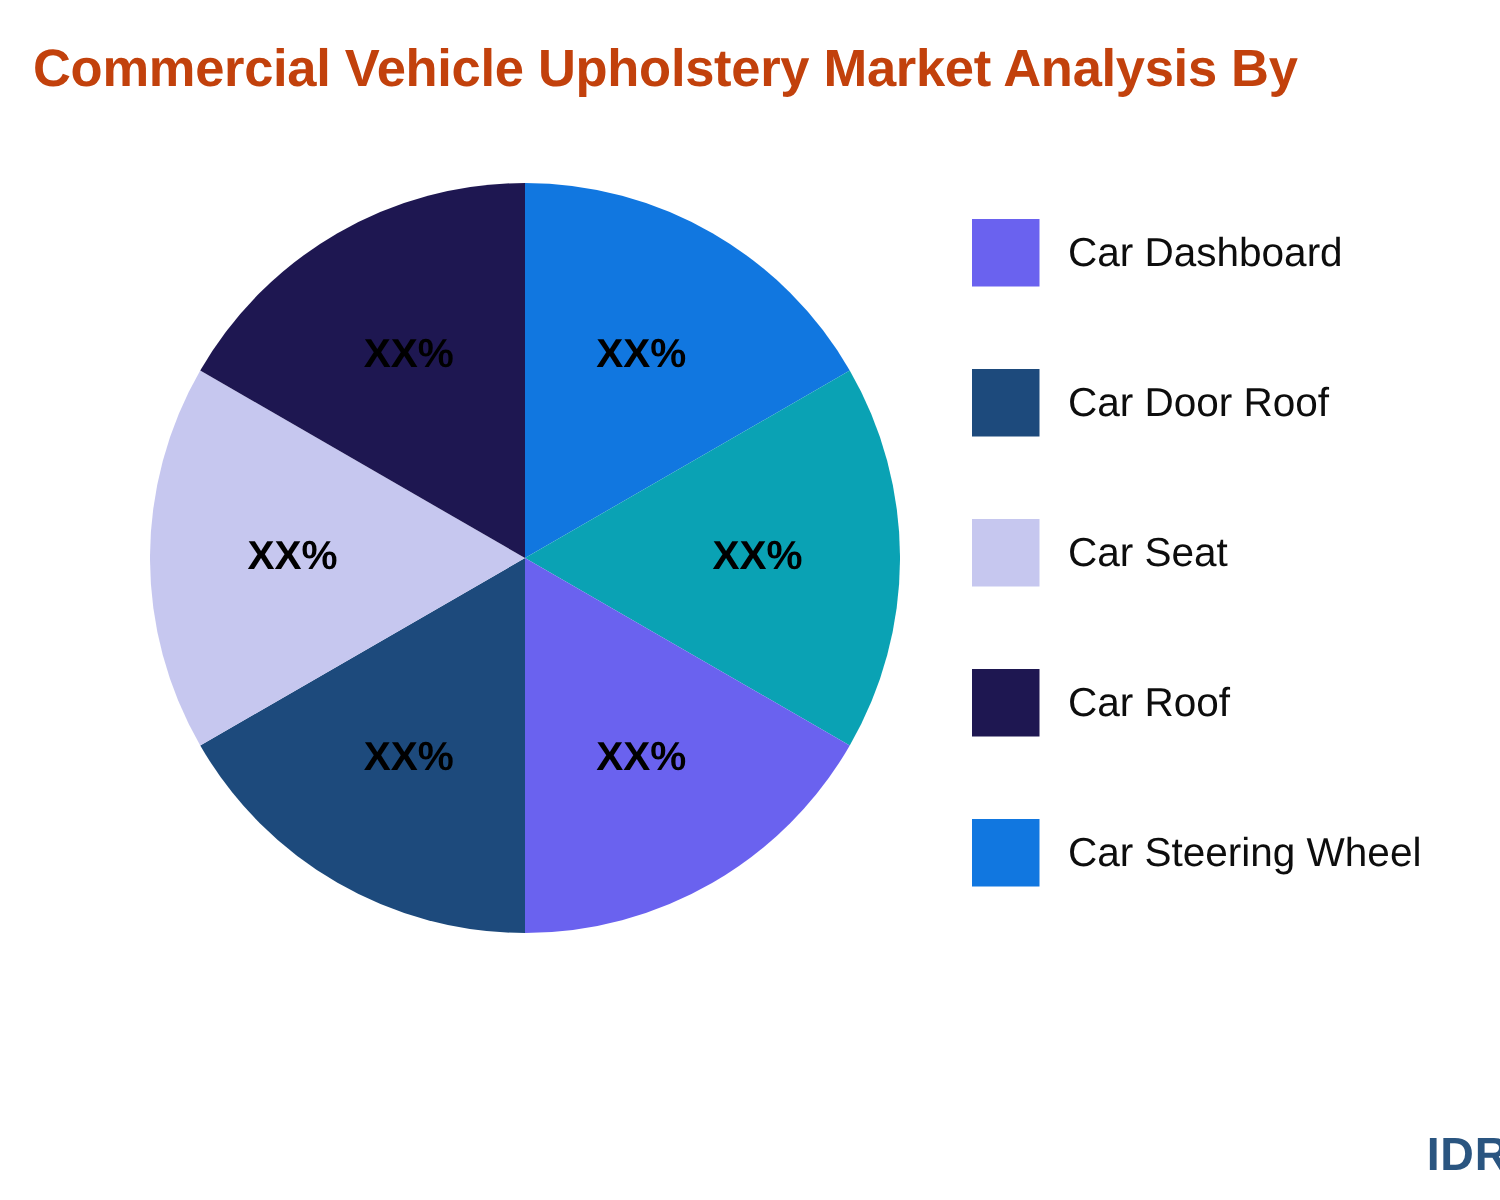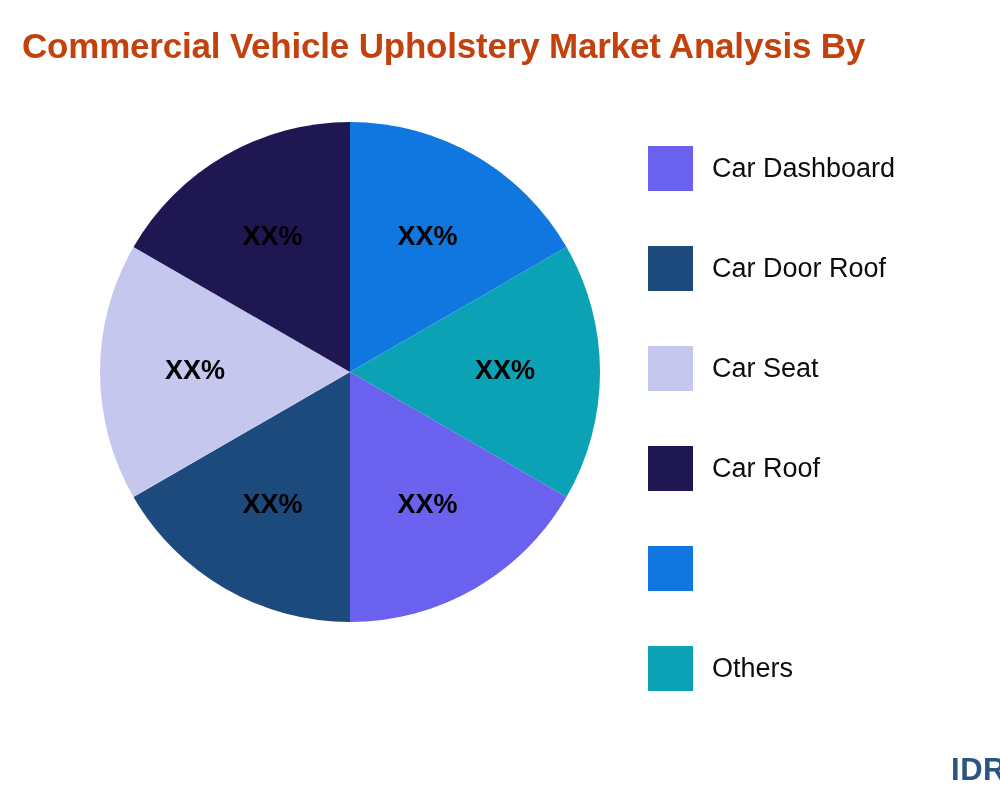--- a/index.html
+++ b/index.html
@@ -122,20 +122,17 @@
     <div class="legend-item">
       <span class="legend-swatch" style="background: rgb(198, 199, 239);"></span>
       <span class="legend-label">Car Seat</span>
     </div>
     <div class="legend-item">
       <span class="legend-swatch" style="background: rgb(30, 23, 81);"></span>
       <span class="legend-label">Car Roof</span>
     </div>
     <div class="legend-item">
       <span class="legend-swatch" style="background: rgb(17, 119, 224);"></span>
-    </div>
-    <div class="legend-item">
-      <span class="legend-swatch" style="background: rgb(10, 162, 180);"></span>
-      <span class="legend-label">Others</span>
+      <span class="legend-label">Car Steering Wheel</span>
     </div>
   </div>
 
 <div id="brand-logo">IDR</div>
 
 </body></html>

